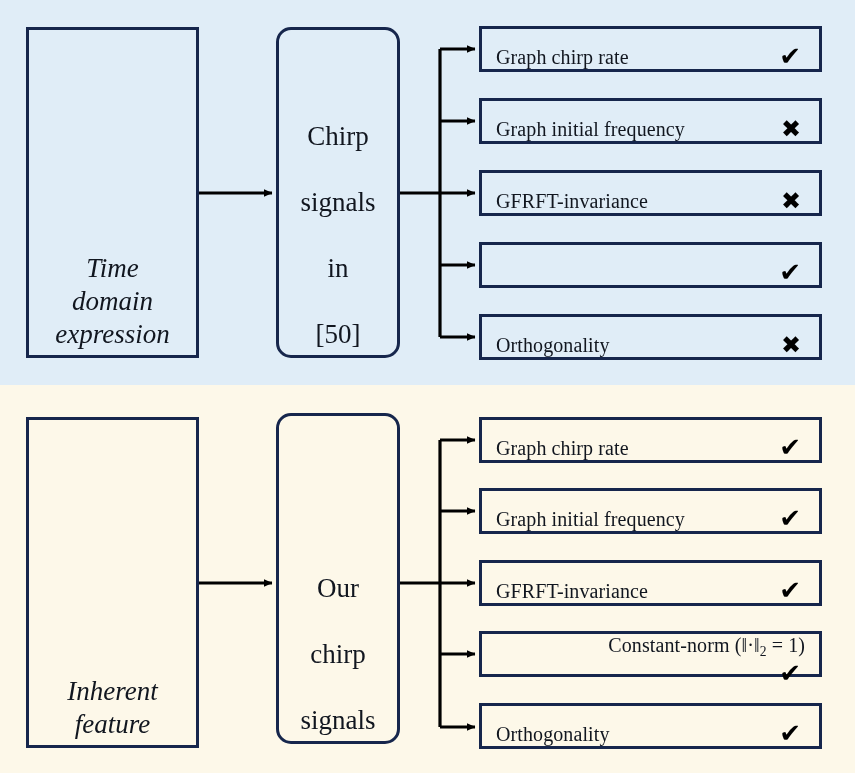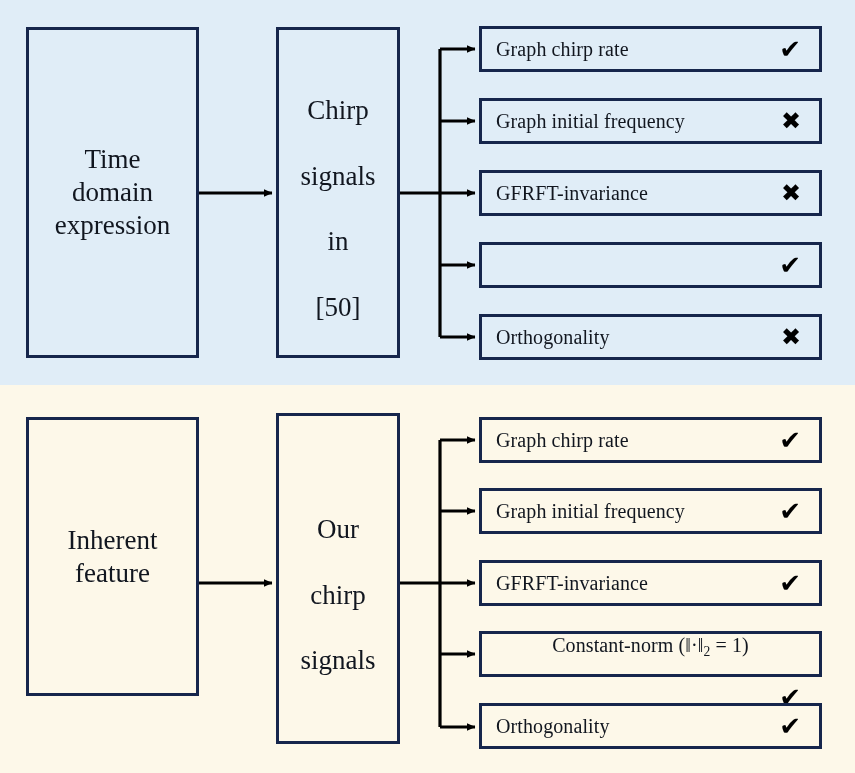--- a/index.html
+++ b/index.html
@@ -23,37 +23,36 @@
     width: 855px;
   }
   #panel-existing { top: 0; height: 385px; background: #e0edf7; }
   #panel-ours     { top: 385px; height: 388px; background: #fdf8e9; }
 
   .node {
     position: absolute;
     box-sizing: border-box;
     border: 3px solid #16264c;
     display: flex;
-    align-items: center;
+    align-items: flex-end;
     justify-content: center;
     text-align: center;
     color: #11161f;
-    gap: 24px;
   }
   .node.tall {
     font-size: 27px;
     line-height: 1.22;
     padding: 4px 6px;
   }
   #panel-existing .node { background: #e0edf7; }
   #panel-ours .node     { background: #fdf8e9; }
 
   
-  .blk-left   { left: 26px;  width: 173px; }
-  .blk-mid    { left: 276px; width: 124px; }
+  .blk-left   { left: 26px;  width: 173px; font-style: italic; }
+  .blk-mid    { left: 276px; width: 124px; border-radius: 15px; }
 
   
   .prop {
     left: 479px;
     width: 343px;
     height: 46px;
     justify-content: flex-start;
     padding: 0 14px 0 14px;
     font-size: 20px;
   }
@@ -149,21 +148,21 @@
     </div>
 
     <div class="node prop" style="top:314px;">
       <span class="label">Orthogonality</span>
       <span class="mark no">✖</span>
     </div>
   </div>
 
   <div class="panel" id="panel-ours">
 
-    <div class="node tall blk-left" style="top:32px; height:279px;">
+    <div class="node tall blk-left" style="top:32px; height:331px;">
       <span style="white-space:pre-line">Inherent
 feature</span>
     </div>
 
     <div class="node tall blk-mid" style="top:28px; height:331px;">
       <span style="white-space:pre-line">
         <span>Our</span><br>
         <span>chirp</span><br>
         <span>signals</span>
       </span>

